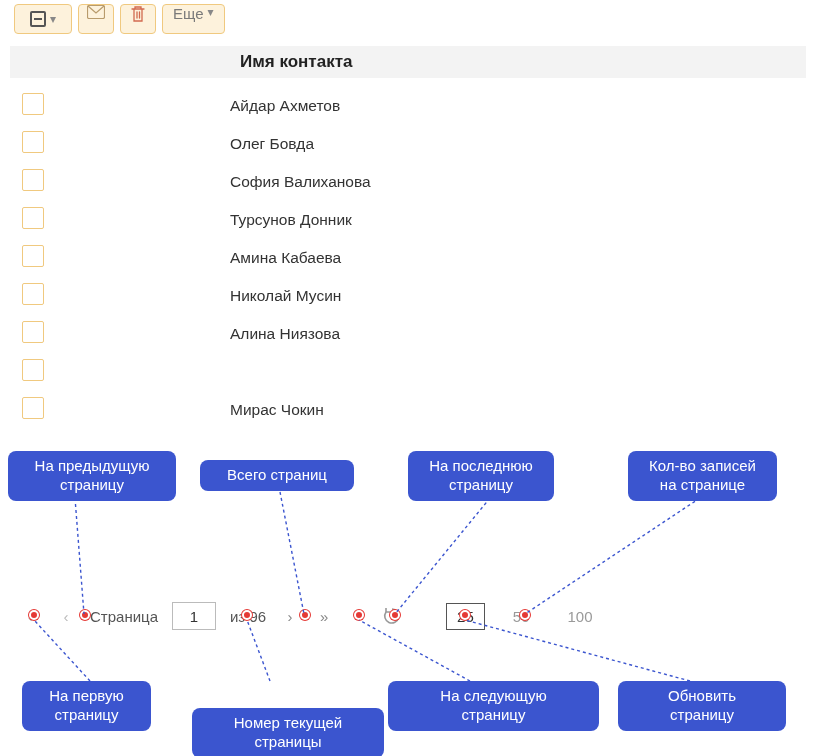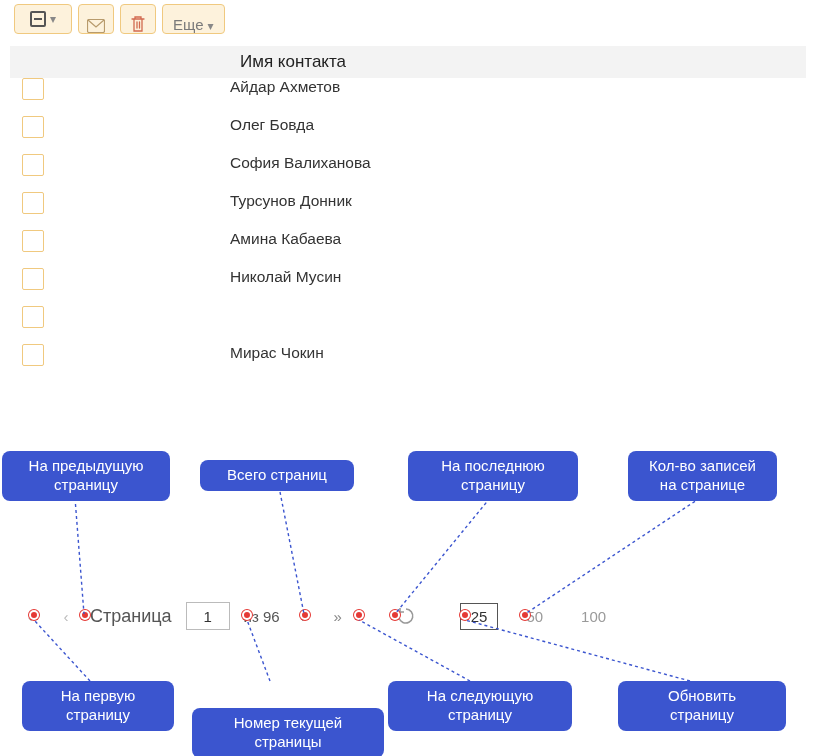--- a/index.html
+++ b/index.html
@@ -1,40 +1,40 @@
 <!DOCTYPE html>
 <html><head>
 <meta charset="utf-8">
 <style>
 * { box-sizing: border-box; margin: 0; padding: 0; }
 body { font-family: "Segoe UI", Arial, sans-serif; font-size: 15px; color: #444; background: #fff; width: 816px; height: 756px; position: relative; }
 
 
 .toolbar { display: flex; gap: 6px; padding: 4px 14px 12px; }
-.tb-btn { height: 30px; display: inline-flex; align-items: flex-end; justify-content: center; border: 1px solid #f0c97f; background: #fdf2dc; border-radius: 4px; color: #666; cursor: pointer; }
+.tb-btn { height: 30px; display: inline-flex; align-items: flex-start; justify-content: center; border: 1px solid #f0c97f; background: #fdf2dc; border-radius: 4px; color: #666; cursor: pointer; }
 .tb-select { width: 58px; display: inline-flex; align-items: center; justify-content: center; gap: 4px; }
 .ck-minus { width: 16px; height: 16px; border: 2px solid #555; border-radius: 2px; display: inline-flex; align-items: center; justify-content: center; }
 .ck-minus::after { content: ""; display: block; width: 8px; height: 2px; background: #555; }
 .tb-icon { width: 36px; }
 .tb-more { padding: 0 10px; gap: 4px; color: #7a7a7a; }
 .chev { font-size: 12px; color: #888; }
 
 
-.col-header { background: #f3f3f3; padding: 6px 10px 6px 230px; font-weight: 400; font-size: 17px; color: #222; margin: 0 10px; }
+.col-header { background: #f3f3f3; padding: 6px 10px 6px 230px; font-weight: 700; font-size: 17px; color: #222; margin: 0 10px; }
 
 
 .rows { margin: 0 10px; }
-.row { display: flex; align-items: flex-start; height: 38px; border-bottom: 1px solid #fff; }
+.row { display: flex; align-items: flex-end; height: 38px; border-bottom: 1px solid #fff; }
 .row-chk { width: 22px; height: 22px; border: 1px solid #f0c97f; border-radius: 2px; margin-left: 12px; cursor: pointer; flex: 0 0 auto; }
 .row-name { margin-left: 186px; color: #333; font-size: 15.5px; }
 
 
 .pager { display: flex; align-items: center; gap: 14px; padding: 10px 14px; color: #7a7a7a; position: absolute; top: 592px; left: 8px; right: 8px; }
 .pg-btn { width: 20px; height: 24px; display: inline-flex; align-items: center; justify-content: center; font-size: 15px; color: #bbb; cursor: pointer; }
-.pg-lbl { font-size: 18px; color: #555; }
+.pg-lbl { font-size: 15px; color: #555; }
 .pg-input { width: 44px; height: 28px; border: 1px solid #bbb; text-align: center; font-size: 15px; color: #333; }
 .pg-of { font-size: 15px; color: #555; }
 .ps { display: inline-flex; align-items: center; gap: 18px; margin-left: 30px; }
 .ps-choice { color: #9a9a9a; cursor: pointer; padding: 4px 10px; }
 .ps-choice.active { border: 1px solid #555; color: #333; }
 
 
 .callout { position: absolute; background: #3b55cf; color: #fff; text-align: center; padding: 6px 14px; border-radius: 8px; font-size: 15px; line-height: 1.25; white-space: pre-line; }
 .marker { position: absolute; width: 10px; height: 10px; border-radius: 50%; background: #e53935; border: 2px solid #fff; box-shadow: 0 0 0 1px #e53935; }
 svg.leader { position: absolute; overflow: visible; pointer-events: none; }
@@ -87,32 +87,36 @@
     <div class="row">
       <div class="row-chk"></div>
       <div class="row-name">Амина Кабаева</div>
     </div>
     <div class="row">
       <div class="row-chk"></div>
       <div class="row-name">Николай Мусин</div>
     </div>
     <div class="row">
       <div class="row-chk"></div>
+      <div class="row-name">Алина Ниязова</div>
+    </div>
+    <div class="row">
+      <div class="row-chk"></div>
       <div class="row-name"></div>
     </div>
     <div class="row">
       <div class="row-chk"></div>
       <div class="row-name">Мирас Чокин</div>
     </div>
   </div>
 
-<div class="callout" style="left:2px; top:451px; width:168px">На предыдущую
+<div class="callout" style="left:8px; top:451px; width:168px">На предыдущую
 страницу</div>
 <div class="callout" style="left:200px; top:460px; width:154px">Всего страниц</div>
-<div class="callout" style="left:408px; top:451px; width:170px">На последнюю
+<div class="callout" style="left:408px; top:451px; width:146px">На последнюю
 страницу</div>
 <div class="callout" style="left:628px; top:451px; width:149px">Кол-во записей
 на странице</div>
 
 <div class="pager">
   <span class="pg-btn">«</span>
   <span class="pg-btn">‹</span>
   <span class="pg-lbl">Страница</span>
   <input class="pg-input" value="1" style="">
   <span class="pg-of"><span>из</span> <span>96</span></span>
@@ -125,25 +129,25 @@
         <path d="M3 1 L3 5 L7 5" fill="none" stroke="#999" stroke-width="1.6"></path>
       </svg>
   </span>
   <span class="ps" id="psizes">
       <span class="ps-choice active">25</span>
       <span class="ps-choice">50</span>
       <span class="ps-choice">100</span>
     </span>
 </div>
 
-<div class="callout" style="left:22px; top:681px; width:152px">На первую
+<div class="callout" style="left:22px; top:681px; width:129px">На первую
 страницу</div>
 <div class="callout" style="left:192px; top:708px; width:192px">Номер текущей
 страницы</div>
-<div class="callout" style="left:388px; top:681px; width:184px">На следующую
+<div class="callout" style="left:388px; top:681px; width:211px">На следующую
 страницу</div>
 <div class="callout" style="left:618px; top:681px; width:168px">Обновить
 страницу</div>
 
 <div class="marker" style="left:29px; top:610px"></div>
 <div class="marker" style="left:80px; top:610px"></div>
 <div class="marker" style="left:242px; top:610px"></div>
 <div class="marker" style="left:300px; top:610px"></div>
 <div class="marker" style="left:354px; top:610px"></div>
 <div class="marker" style="left:390px; top:610px"></div>

